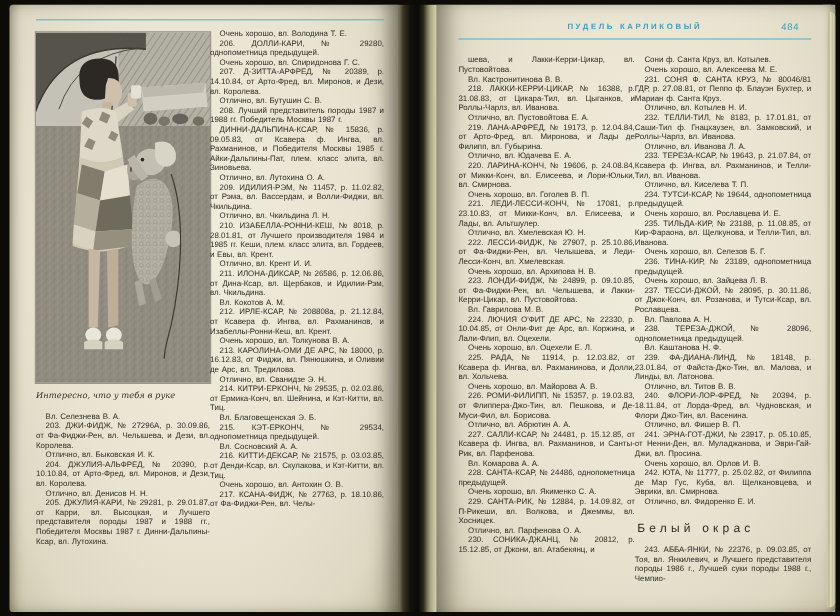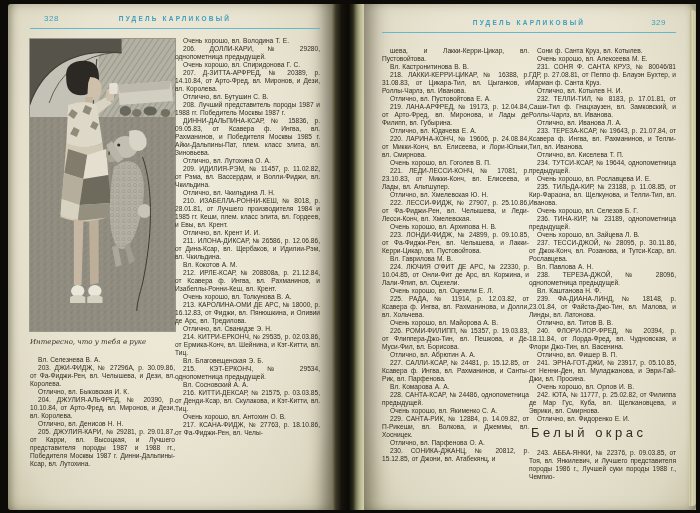--- a/index.html
+++ b/index.html
@@ -69,34 +69,30 @@
   .photo{
     display:block;width:100%;height:292px;background:#c7c4ba;
     outline:1px solid #9a968a;
   }
   .caption{
     margin:7px 0 10px 0;font-family:"DejaVu Serif",serif;font-style:italic;
     font-size:7px;color:#34332c;text-indent:0;
   }
 
   .section-heading{
-    margin:2px 0 9px 2px;font-size:13px;letter-spacing:3.5px;color:#2d2c25;
+    margin:12px 0 9px 2px;font-size:10px;letter-spacing:3.5px;color:#2d2c25;
     font-weight:normal;
   }
 </style>
 </head>
 <body>
 
 <div class="book">
 
   <div class="page page-left">
-    <div class="page-header">
-      <span class="page-num">328</span>
-      <span class="header-title">ПУДЕЛЬ КАРЛИКОВЫЙ</span>
-    </div>
     <div class="header-rule"></div>
 
     <div class="page-body">
       <div class="col">
         <div class="photo-wrap">
 
           <svg class="photo" viewBox="0 0 152 292" preserveAspectRatio="none">
             <defs>
               <pattern id="hatch" width="5" height="5" patternUnits="userSpaceOnUse" patternTransform="rotate(35)">
                 <rect width="5" height="5" fill="#b3b0a4"></rect>
@@ -224,21 +220,21 @@
   </div>
 
   <div class="spine">
     <div class="edges"></div>
   </div>
 
   <div class="page page-right">
     <div class="outer-edge"></div>
     <div class="page-header">
       <span class="header-title">ПУДЕЛЬ КАРЛИКОВЫЙ</span>
-      <span class="page-num">329</span>
+      <span class="page-num">484</span>
     </div>
     <div class="header-rule"></div>
 
     <div class="page-body" style="margin-top:14px;">
       <div class="col">
         <div>
             <p class="para">шева, и Лакки-Керри-Цикар, вл. Пустовойтова.</p>
             <p class="para">Вл. Кастронитинова В. В.</p>
             <p class="para">218. ЛАККИ-КЕРРИ-ЦИКАР, № 16388, р. 31.08.83, от Цикара-Тил, вл. Цыганков, и Роллы-Чарлз, вл. Иванова.</p>
             <p class="para">Отлично, вл. Пустовойтова Е. А.</p>

